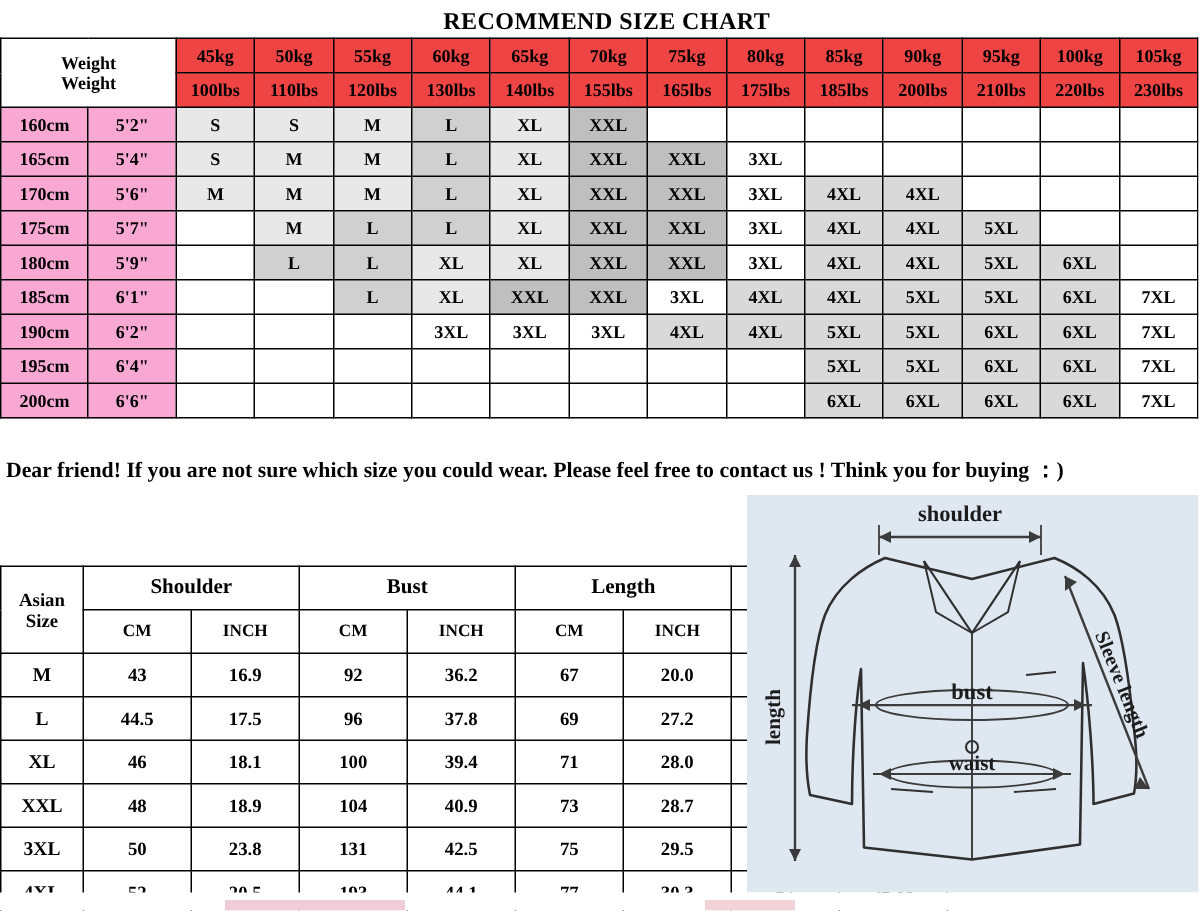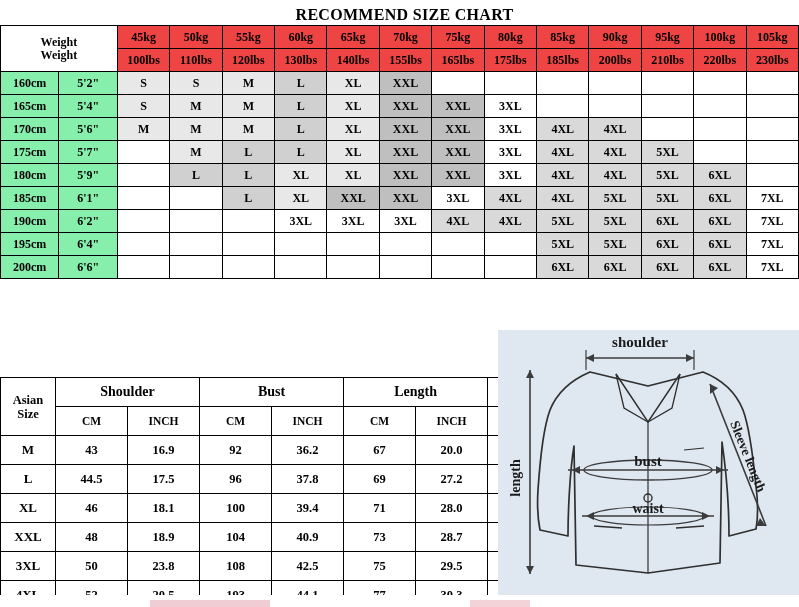--- a/index.html
+++ b/index.html
@@ -62,21 +62,21 @@
     position: relative;
   }
   .wh-label {
     display: block;
     line-height: 13px;
   }
   td.kg, td.lbs {
     background: #ef4444;
   }
   td.hcm, td.hin {
-    background: #86efac;
+    background: #f9a8d4;
   }
   td.cell {
     background: #ffffff;
   }
   td.cell.g1 { background: #e8e8e8; }
   td.cell.g2 { background: #d0d0d0; }
   td.cell.g3 { background: #bfbfbf; }
   td.cell.g4 { background: #d9d9d9; }
 
   
@@ -379,20 +379,21 @@
             <td class="cell g4">6XL</td>
             <td class="cell g4">6XL</td>
             <td class="cell g4">6XL</td>
             <td class="cell g4">6XL</td>
             <td class="cell ">7XL</td>
           </tr>
         </tbody>
     </table>
   </div>
 
+  <div class="note">Dear friend! If you are not sure which size you could wear. Please feel free to contact us ! Think you for buying ：)</div>
 
   <div class="asian-wrap">
     <table class="asian">
       <colgroup>
         <col class="a-sz">
         <col class="a-d">
           <col class="a-d">
           <col class="a-d">
           <col class="a-d">
         <col class="a-d">
@@ -462,21 +463,21 @@
             <td>40.9</td>
             <td>73</td>
             <td>28.7</td>
             <td>65</td>
             <td>25.59</td>
           </tr>
           <tr>
             <td class="sz">3XL</td>
             <td>50</td>
             <td>23.8</td>
-            <td>108</td>
+            <td>131</td>
             <td>42.5</td>
             <td>75</td>
             <td>29.5</td>
             <td>67</td>
             <td>26.38</td>
           </tr>
           <tr>
             <td class="sz">4XL</td>
             <td>52</td>
             <td>20.5</td>

